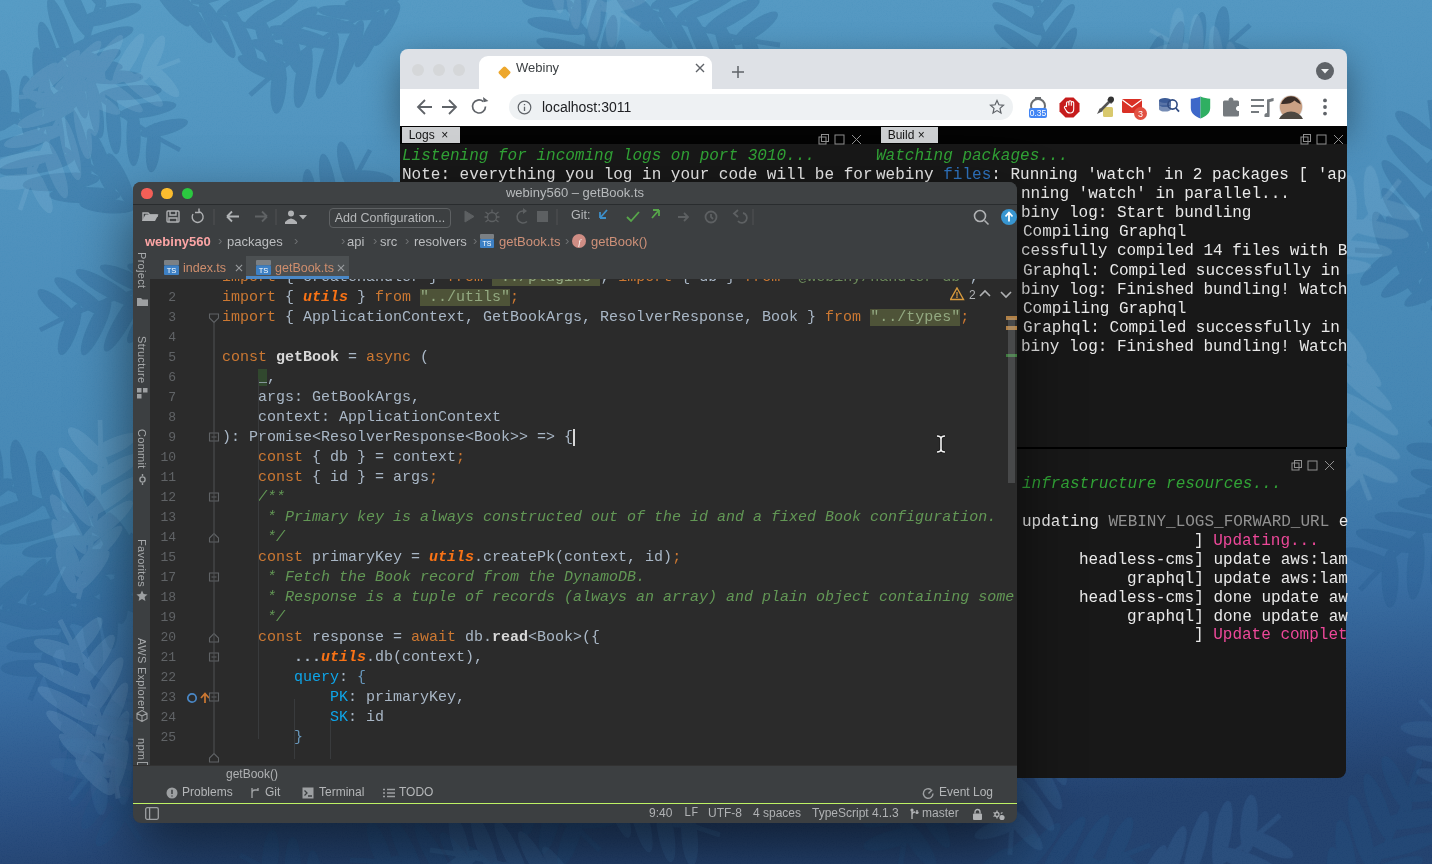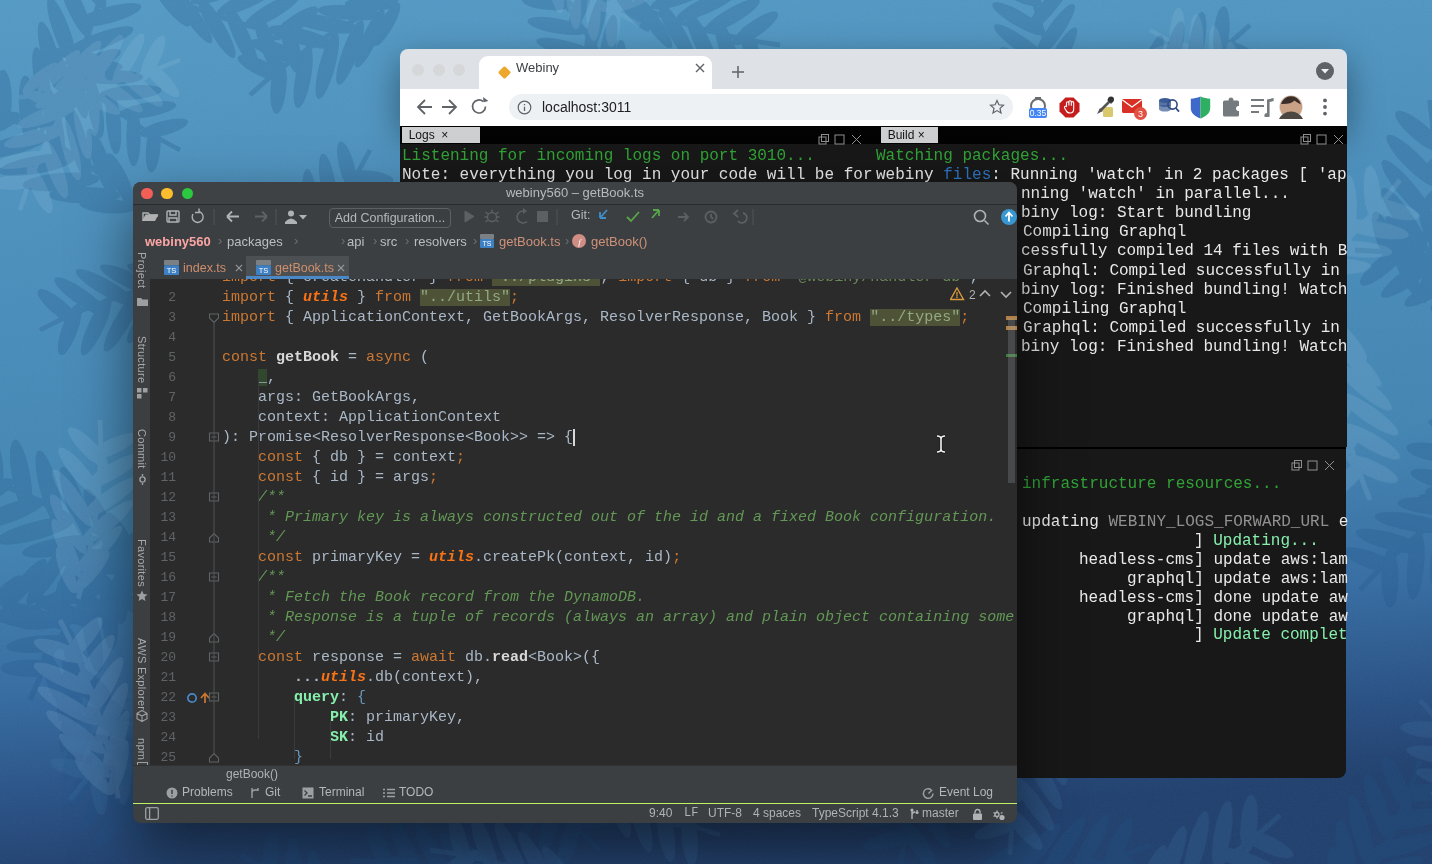--- a/index.html
+++ b/index.html
@@ -9,39 +9,39 @@
 #tabstrip{position:absolute;left:0;top:0;width:947px;height:40px;background:#dee1e6;border-radius:8px 8px 0 0;}
 .tl{position:absolute;width:12px;height:12px;border-radius:50%;background:#d5d7d9;top:15px;}
 #btab{position:absolute;left:79px;top:7px;width:233px;height:33px;background:#fff;border-radius:9px 9px 0 0;}
 #btoolbar{position:absolute;left:0;top:40px;width:947px;height:37px;background:#fff;}
 #urlbar{position:absolute;left:109px;top:45px;width:504px;height:26px;border-radius:13px;background:#eef1f3;}
 
 .term{position:absolute;background:#181818;}
 .trow{position:absolute;left:0;top:0;width:100%;height:18px;background:#030303;}
 .ttab{position:absolute;top:1px;height:16px;background:#cdcfd1;color:#151515;font-size:12px;line-height:16px;}
 .tln{position:absolute;font-family:"Liberation Mono",monospace;font-size:16px;line-height:19px;white-space:pre;color:#e9e9e9;}
-.grn{color:#31a336;}
-.org{color:#86efac;text-align:center;}
+.grn{color:#31a336;font-style:italic;}
+.org{color:#ec4899;text-align:center;}
 .gry{color:#909090;}
 .blu{color:#2f74c0;}
 .wicons{position:absolute;}
 
 #ed{position:absolute;left:133px;top:182px;width:884px;height:641px;background:#3c3f41;border-radius:8px;box-shadow:0 25px 60px rgba(0,0,0,.55);overflow:hidden;}
 #edtitle{position:absolute;left:0;top:0;width:100%;height:22px;background:#3f4244;border-bottom:1px solid #292c2e;}
 .mtl{position:absolute;top:5.5px;width:11.5px;height:11.5px;border-radius:50%;}
 #edtitletext{position:absolute;top:3px;left:0;width:100%;text-align:center;color:#b7babc;font-size:13px;}
 #edtoolbar{position:absolute;left:0;top:23px;width:100%;height:24px;}
 #edcrumbs{position:absolute;left:0;top:47px;width:100%;height:27px;font-size:13px;color:#bbbdbf;}
 #edtabs{position:absolute;left:17px;top:74px;width:867px;height:23px;border-bottom:1px solid #323232;}
 #code{position:absolute;left:17px;top:97px;width:867px;height:486px;background:#2b2b2b;overflow:hidden;}
 .cl{height:20px;line-height:20px;white-space:pre;font-family:"Liberation Mono",monospace;font-size:15px;color:#a9b7c6;}
 .g{display:inline-block;width:26px;text-align:right;color:#606366;font-size:13px;font-family:"Liberation Mono",monospace;margin-right:46px;}
 .o{color:#cc7832;}
 .pu{color:#f97316;font-weight:bold;font-style:italic;}
-.pr{color:#86efac;font-weight:bold;}
+.pr{color:#0ea5e9;}
 .s{color:#6a8759;}
 .sh{color:#93a981;background:#4e5338;}
 .cm{color:#629755;font-style:italic;}
 .fn{color:#d8d8d8;font-weight:bold;}
 .bl{color:#6897bb;}
 .stripe-label{position:absolute;left:2.5px;color:#a8abad;font-size:11px;writing-mode:vertical-rl;letter-spacing:.3px;}
 #edctx{position:absolute;left:0;top:583px;width:100%;height:17px;background:#3c3f41;border-top:1px solid #323232;color:#afb1b3;font-size:12px;line-height:17px;}
 #edbottom{position:absolute;left:0;top:600px;width:100%;height:21px;color:#b4b6b8;font-size:12px;line-height:21px;}
 #edstatus{position:absolute;left:0;top:621px;width:100%;height:20px;border-top:1px solid #bef264;color:#b0b2b4;font-size:12px;line-height:19px;}
 .sbit{position:absolute;top:0;}
@@ -227,21 +227,21 @@
           <circle cx="3" cy="2.4" r="1.9"></circle>
           <circle cx="3" cy="9" r="1.9"></circle>
           <circle cx="3" cy="15.6" r="1.9"></circle>
         </g>
       </svg>
 </div>
 </div>
 
 <div class="term" style="left:400px;top:126px;width:947px;height:321px;">
 <div class="trow"></div>
-<div class="ttab" style="left:2px;width:78px;">&nbsp;&nbsp;Logs&nbsp;&nbsp;×</div>
+<div class="ttab" style="left:2px;width:58px;">&nbsp;&nbsp;Logs&nbsp;&nbsp;×</div>
 <div class="ttab" style="left:481px;width:57px;">&nbsp;&nbsp;Build&nbsp;×</div>
 <svg class="wicons" style="left:418px;top:8px;" width="46" height="11" viewBox="0 0 46 11">
       <g stroke="#8f8f8f" stroke-width="1" fill="none">
         <rect x="1" y="3" width="7" height="7"></rect>
         <rect x="3.5" y="0.5" width="7" height="7"></rect>
         <rect x="17" y="1" width="9" height="9"></rect>
         <path d="M34 1 L43 10 M43 1 L34 10"></path>
       </g>
     </svg>
 <svg class="wicons" style="left:900px;top:8px;" width="46" height="11" viewBox="0 0 46 11">
@@ -437,21 +437,20 @@
 <div class="cl"><span class="g">6</span>    <span style="background:#31482e;">_</span>,</div>
 <div class="cl"><span class="g">7</span>    args: GetBookArgs,</div>
 <div class="cl"><span class="g">8</span>    context: ApplicationContext</div>
 <div class="cl"><span class="g">9</span>): Promise&lt;ResolverResponse&lt;Book&gt;&gt; =&gt; {</div>
 <div class="cl"><span class="g">10</span>    <span class="o">const</span> { db } = context<span class="o">;</span></div>
 <div class="cl"><span class="g">11</span>    <span class="o">const</span> { id } = args<span class="o">;</span></div>
 <div class="cl"><span class="g">12</span>    <span class="cm">/**</span></div>
 <div class="cl"><span class="g">13</span>    <span class="cm"> * Primary key is always constructed out of the id and a fixed Book configuration.</span></div>
 <div class="cl"><span class="g">14</span>    <span class="cm"> */</span></div>
 <div class="cl"><span class="g">15</span>    <span class="o">const</span> primaryKey = <span class="pu">utils</span>.createPk(context, id)<span class="o">;</span></div>
-<div class="cl"><span class="g">16</span>    <span class="cm">/**</span></div>
 <div class="cl"><span class="g">17</span>    <span class="cm"> * Fetch the Book record from the DynamoDB.</span></div>
 <div class="cl"><span class="g">18</span>    <span class="cm"> * Response is a tuple of records (always an array) and plain object containing some</span></div>
 <div class="cl"><span class="g">19</span>    <span class="cm"> */</span></div>
 <div class="cl"><span class="g">20</span>    <span class="o">const</span> response = <span class="o">await</span> db.<span class="fn">read</span>&lt;Book&gt;({</div>
 <div class="cl"><span class="g">21</span>        <span style="font-weight:bold;">...</span><span class="pu">utils</span>.db(context),</div>
 <div class="cl"><span class="g">22</span>        <span class="pr">query</span>: <span class="bl">{</span></div>
 <div class="cl"><span class="g">23</span>            <span class="pr">PK</span>: primaryKey,</div>
 <div class="cl"><span class="g">24</span>            <span class="pr">SK</span>: id</div>
 <div class="cl"><span class="g">25</span>        <span class="bl">}</span></div>
 </div>

